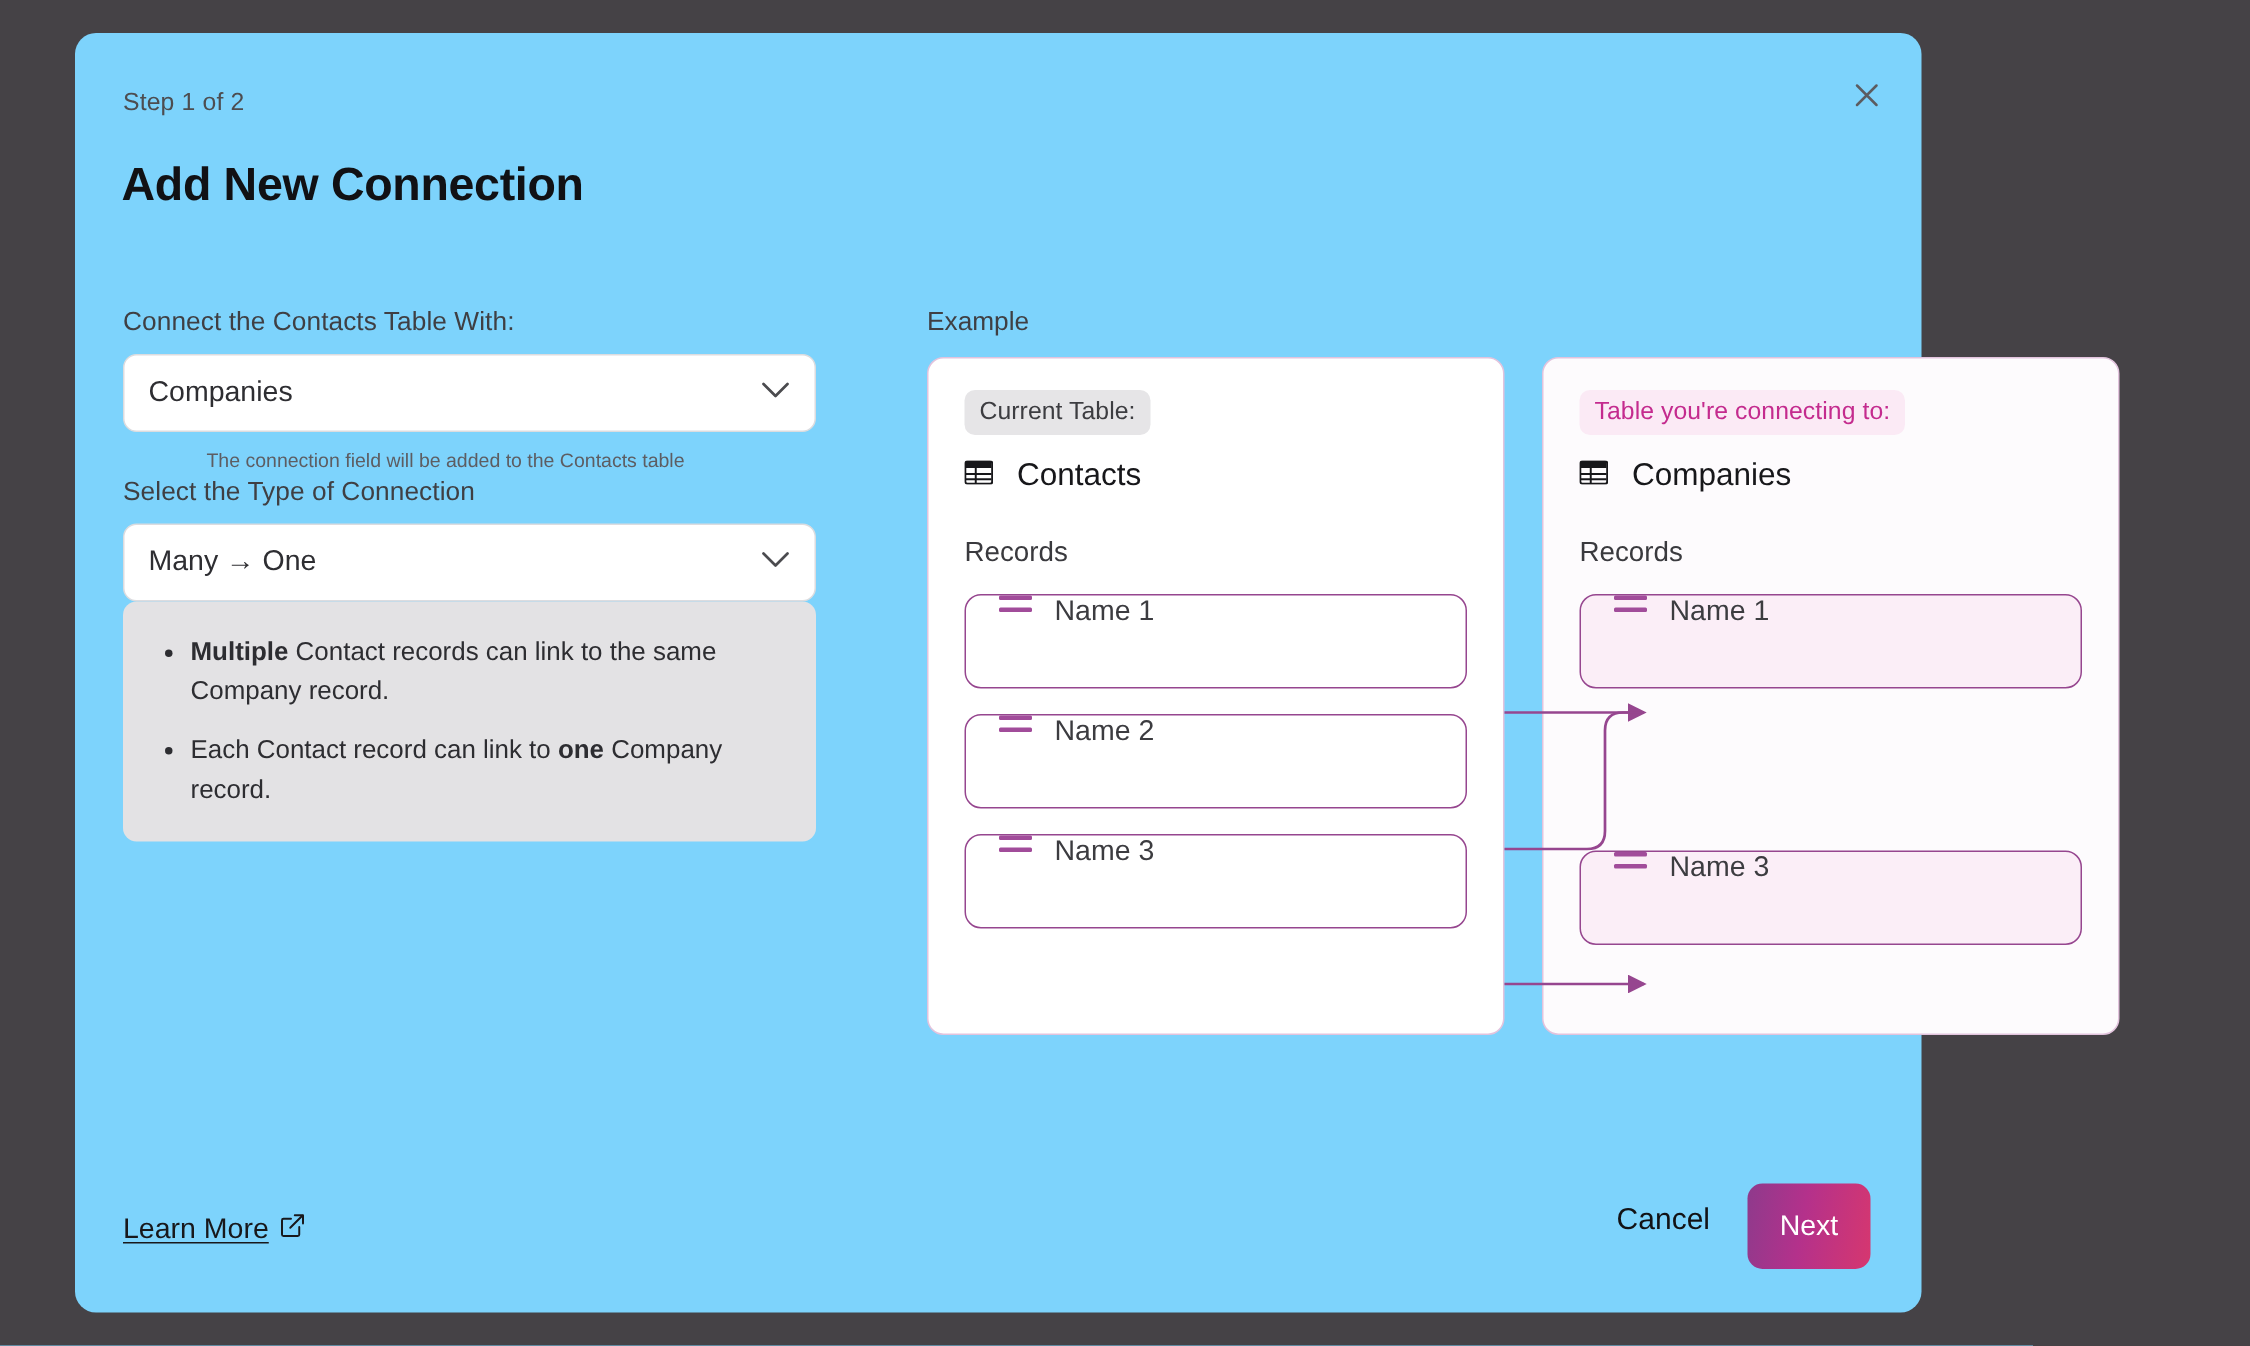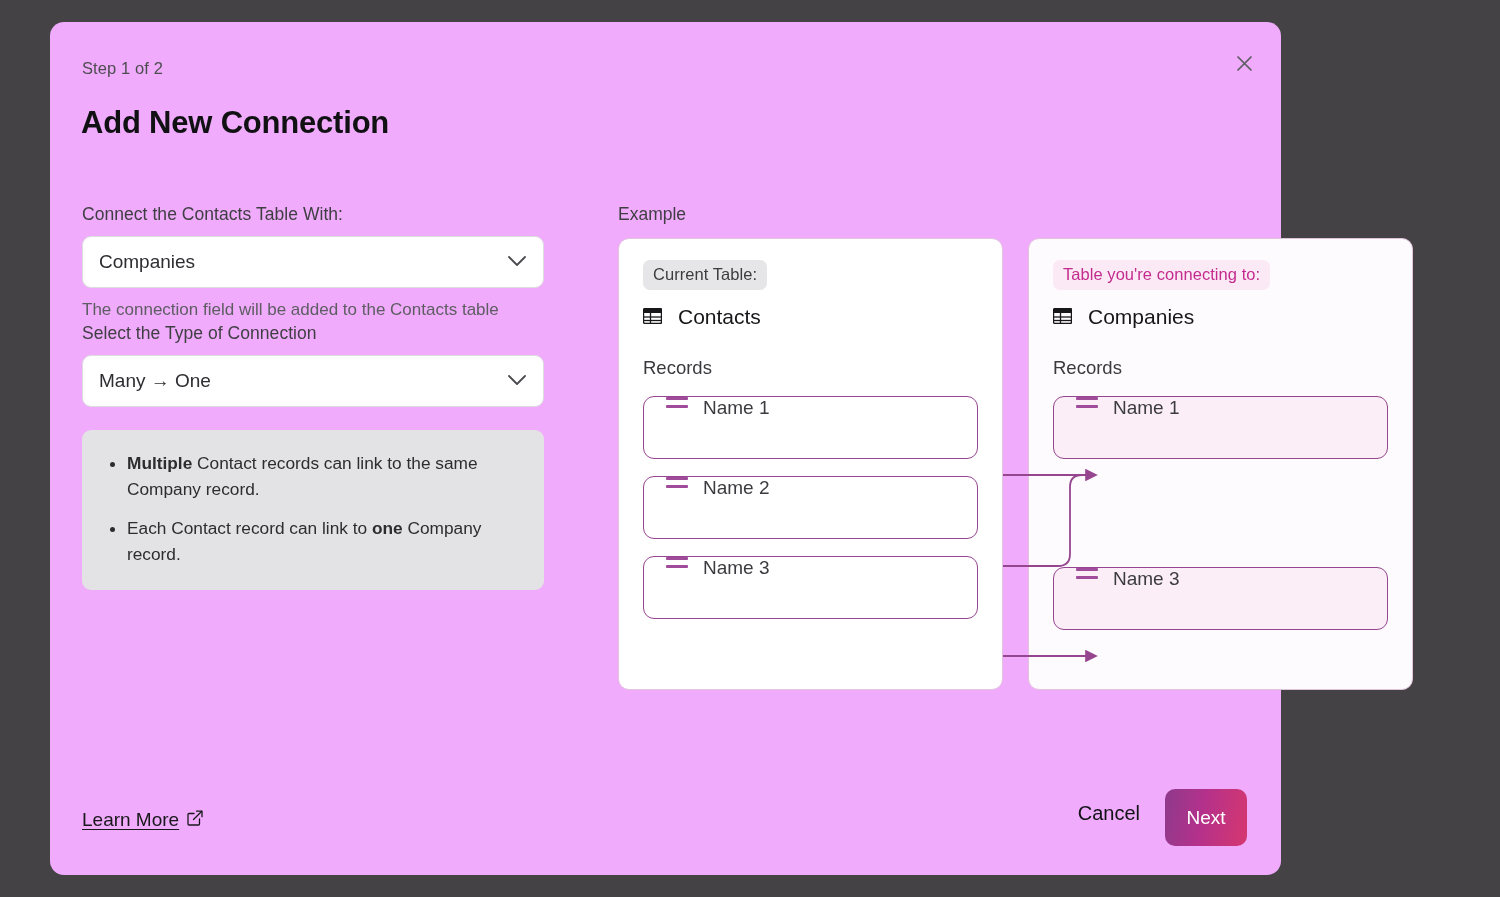--- a/index.html
+++ b/index.html
@@ -8,21 +8,21 @@
     width: 1500px; height: 897px;
     background: #454246;
     font-family: "Liberation Sans", sans-serif;
     overflow: hidden;
   }
 
   .modal {
     position: absolute;
     left: 50px; top: 22px;
     width: 1231px; height: 853px;
-    background: #f0abfc;
+    background: #7dd3fc;
     border-radius: 14px;
     padding-left: 18px;
   }
 
   .close-btn {
     position: absolute; right: 22px; top: 26px;
     width: 30px; height: 30px;
     display: flex; align-items: center; justify-content: center;
     cursor: pointer; background: none; border: none; padding: 0;
   }
@@ -50,28 +50,28 @@
     height: 52px; background: #fff;
     border: 1px solid #dcdcdf; border-radius: 9px;
     display: flex; align-items: center;
     padding: 0 16px;
     font-size: 19px; color: #2e2e32;
     cursor: pointer;
   }
   .select-box .chev { position: absolute; right: 16px; top: 50%; transform: translateY(-50%); }
   .helper-text {
     margin-top: 10px;
-    font-size: 17px; color: #5d5d62; line-height: 1.45;
+    font-size: 13px; color: #5d5d62; line-height: 1.45;
     max-width: 430px;
+    text-align: center;
   }
 
   .field-group-2 { }
 
   .info-box {
-    margin-top: 23px;
     background: #e3e2e4;
     border-radius: 9px;
     padding: 20px 22px 22px 22px;
   }
   .info-box ul { margin: 0; padding-left: 23px; }
   .info-box li {
     font-size: 17.3px; color: #2d2d31; line-height: 1.52;
     margin-bottom: 13px;
   }
   .info-box li:last-child { margin-bottom: 0; }

